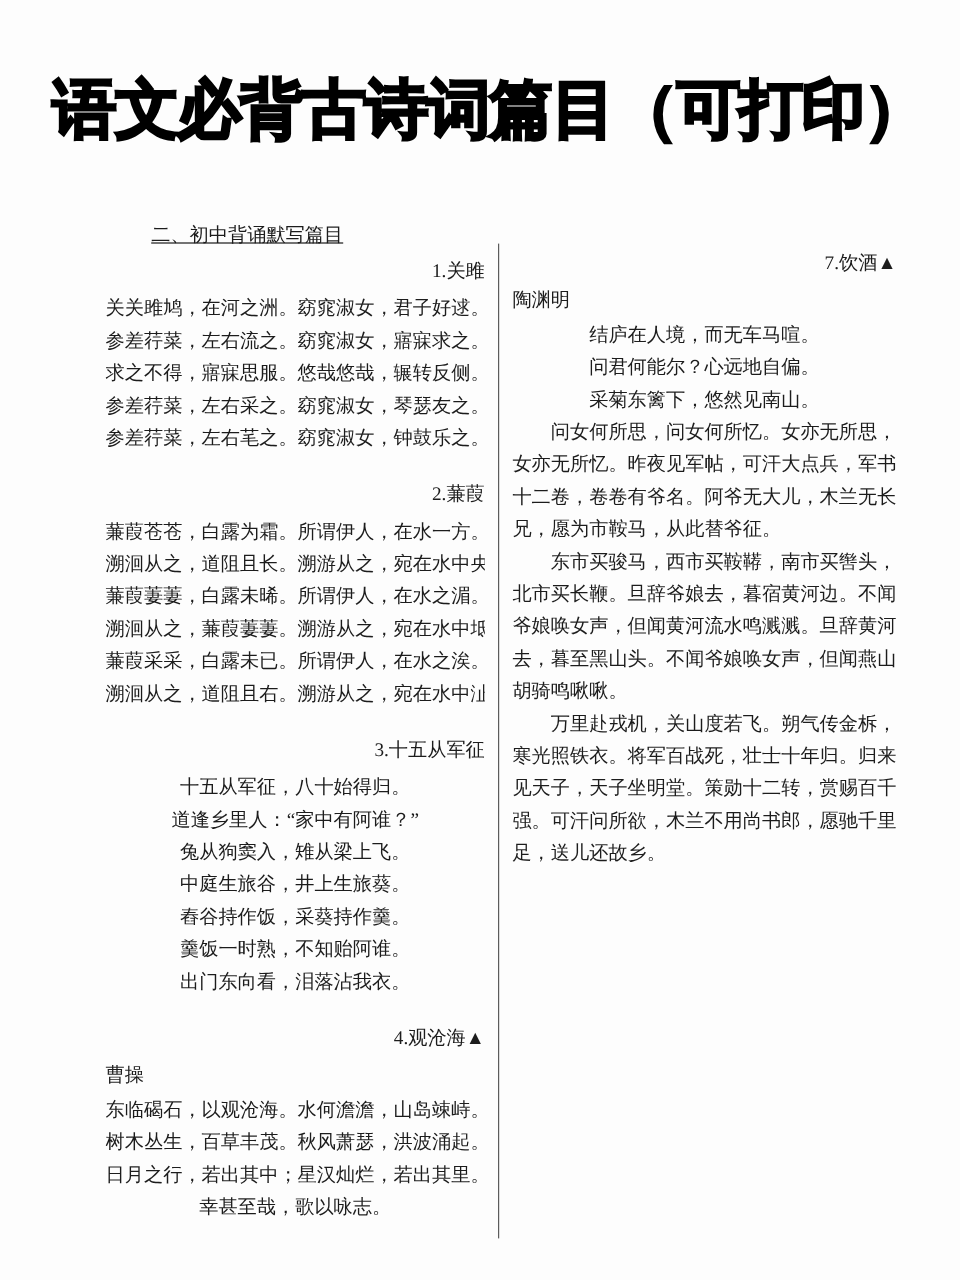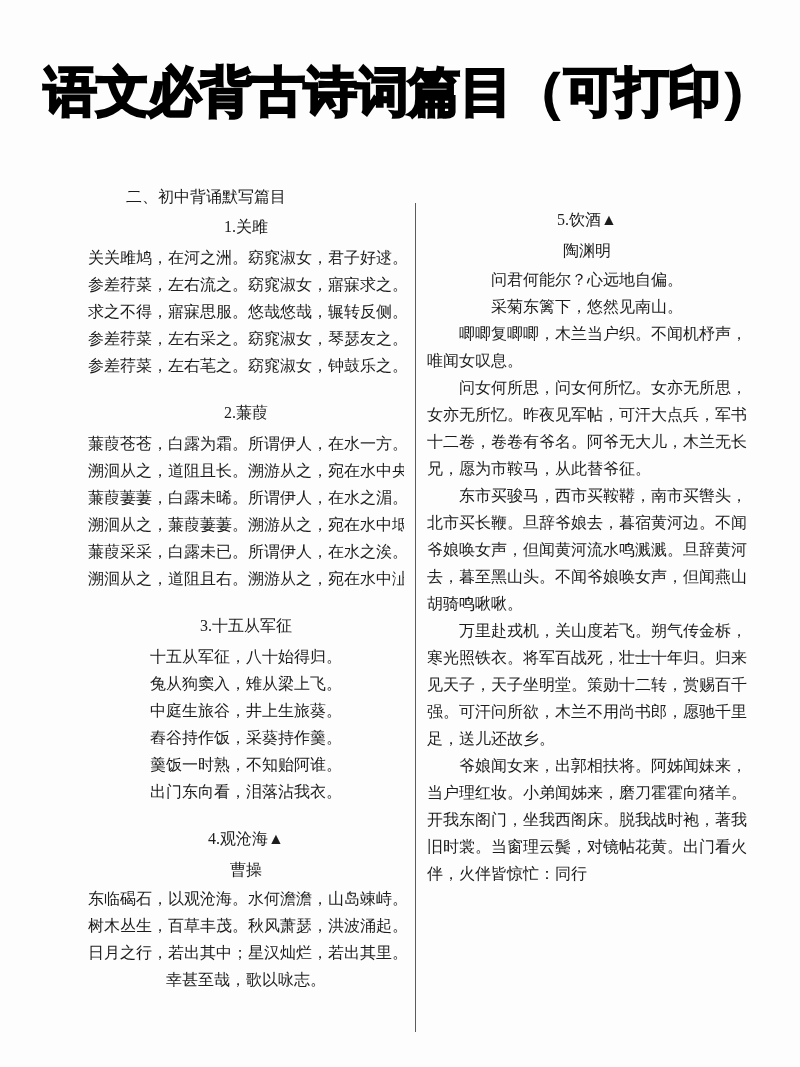--- a/index.html
+++ b/index.html
@@ -21,25 +21,25 @@
     -webkit-text-stroke:2.4px #000;
     white-space:nowrap;
   }
   .col { position:absolute; top:183px; }
   .col-left  { left:88px;  width:316px; }
   .col-right { left:427px; top:206px; width:320px; }
   .divider {
     position:absolute; left:415px; top:203px;
     width:1px; height:829px; background:#5c5c5c;
   }
-  .section-heading { padding-left:38px; }
-  .poem-title { text-align:center; margin:20px 0 4px; }
+  .section-heading { padding-left:38px;text-decoration:underline; }
+  .poem-title { text-align:right; margin:20px 0 4px; }
   .poem:first-child .poem-title { margin-top:3px; }
   .col-right .poem:first-child .poem-title { margin-top:0; }
-  .poem-author { text-align:center; margin:0 0 2px; }
+  .poem-author { margin:0 0 2px; }
   .line { min-height:27px; }
   .line-center { text-align:center; }
   .line-spread { display:flex; justify-content:space-between; overflow:hidden; }
   .line-spread span { white-space:nowrap; }
   .prose { margin:0; text-indent:2em; text-align:justify; }
 </style>
 </head>
 <body>
 
 <div class="page">
@@ -116,20 +116,21 @@
           <div class="line line-spread">
             <span>溯洄从之，</span>
             <span>道阻且右。</span>
             <span>溯游从之，</span>
             <span>宛在水中沚。</span>
           </div>
         </section>
         <section class="poem">
           <div class="poem-title">3.十五从军征</div>
           <div class="line line-center">十五从军征，八十始得归。</div>
+          <div class="line line-center">道逢乡里人：“家中有阿谁？”</div>
           <div class="line line-center">兔从狗窦入，雉从梁上飞。</div>
           <div class="line line-center">中庭生旅谷，井上生旅葵。</div>
           <div class="line line-center">舂谷持作饭，采葵持作羹。</div>
           <div class="line line-center">羹饭一时熟，不知贻阿谁。</div>
           <div class="line line-center">出门东向看，泪落沾我衣。</div>
         </section>
         <section class="poem">
           <div class="poem-title">4.观沧海▲</div>
           <div class="poem-author">曹操</div>
           <div class="line line-spread">
@@ -153,27 +154,26 @@
           <div class="line line-center">幸甚至哉，歌以咏志。</div>
         </section>
       </div>
   </div>
 
   <div class="divider"></div>
 
   <div class="col col-right">
     <div id="right-poems">
         <section class="poem">
-          <div class="poem-title">5.饮酒▲</div>
+          <div class="poem-title">7.饮酒▲</div>
           <div class="poem-author">陶渊明</div>
+          <div class="line line-center">结庐在人境，而无车马喧。</div>
           <div class="line line-center">问君何能尔？心远地自偏。</div>
           <div class="line line-center">采菊东篱下，悠然见南山。</div>
         </section>
         <section class="poem">
-          <p class="prose">唧唧复唧唧，木兰当户织。不闻机杼声，唯闻女叹息。</p>
           <p class="prose">问女何所思，问女何所忆。女亦无所思，女亦无所忆。昨夜见军帖，可汗大点兵，军书十二卷，卷卷有爷名。阿爷无大儿，木兰无长兄，愿为市鞍马，从此替爷征。</p>
           <p class="prose">东市买骏马，西市买鞍鞯，南市买辔头，北市买长鞭。旦辞爷娘去，暮宿黄河边。不闻爷娘唤女声，但闻黄河流水鸣溅溅。旦辞黄河去，暮至黑山头。不闻爷娘唤女声，但闻燕山胡骑鸣啾啾。</p>
           <p class="prose">万里赴戎机，关山度若飞。朔气传金柝，寒光照铁衣。将军百战死，壮士十年归。归来见天子，天子坐明堂。策勋十二转，赏赐百千强。可汗问所欲，木兰不用尚书郎，愿驰千里足，送儿还故乡。</p>
-          <p class="prose">爷娘闻女来，出郭相扶将。阿姊闻妹来，当户理红妆。小弟闻姊来，磨刀霍霍向猪羊。开我东阁门，坐我西阁床。脱我战时袍，著我旧时裳。当窗理云鬓，对镜帖花黄。出门看火伴，火伴皆惊忙：同行</p>
         </section>
       </div>
   </div>
 </div>
 
 </body></html>

